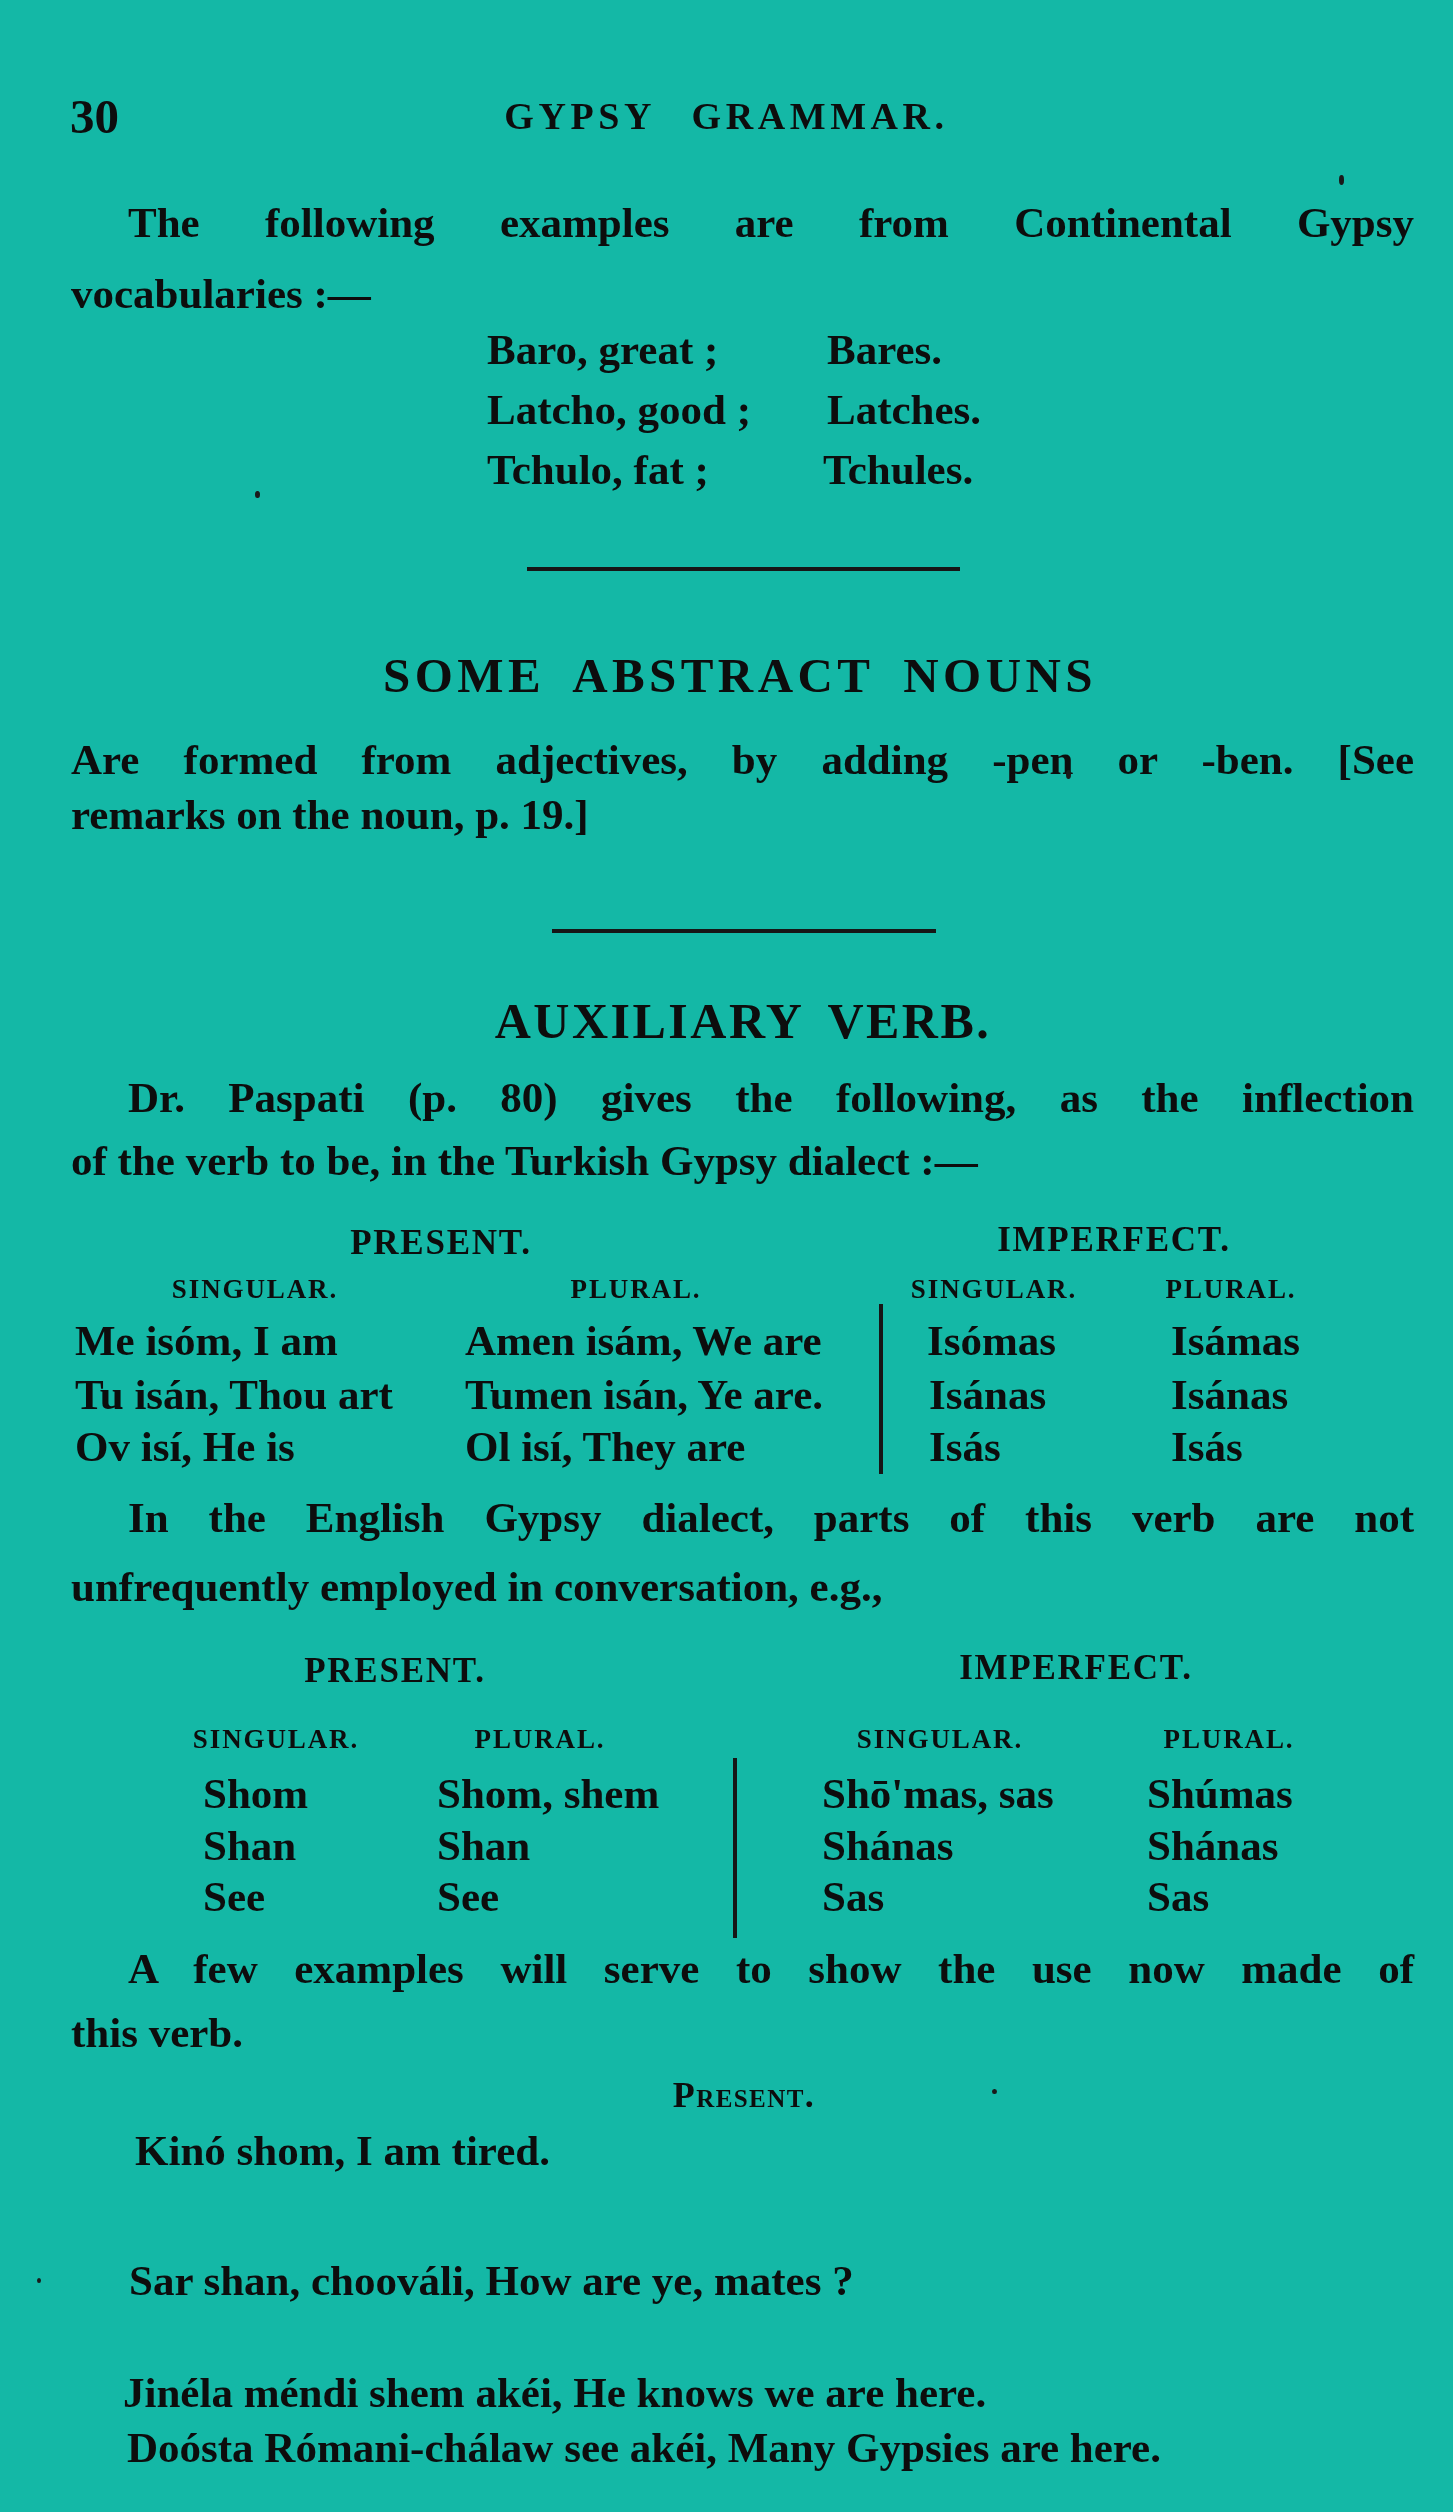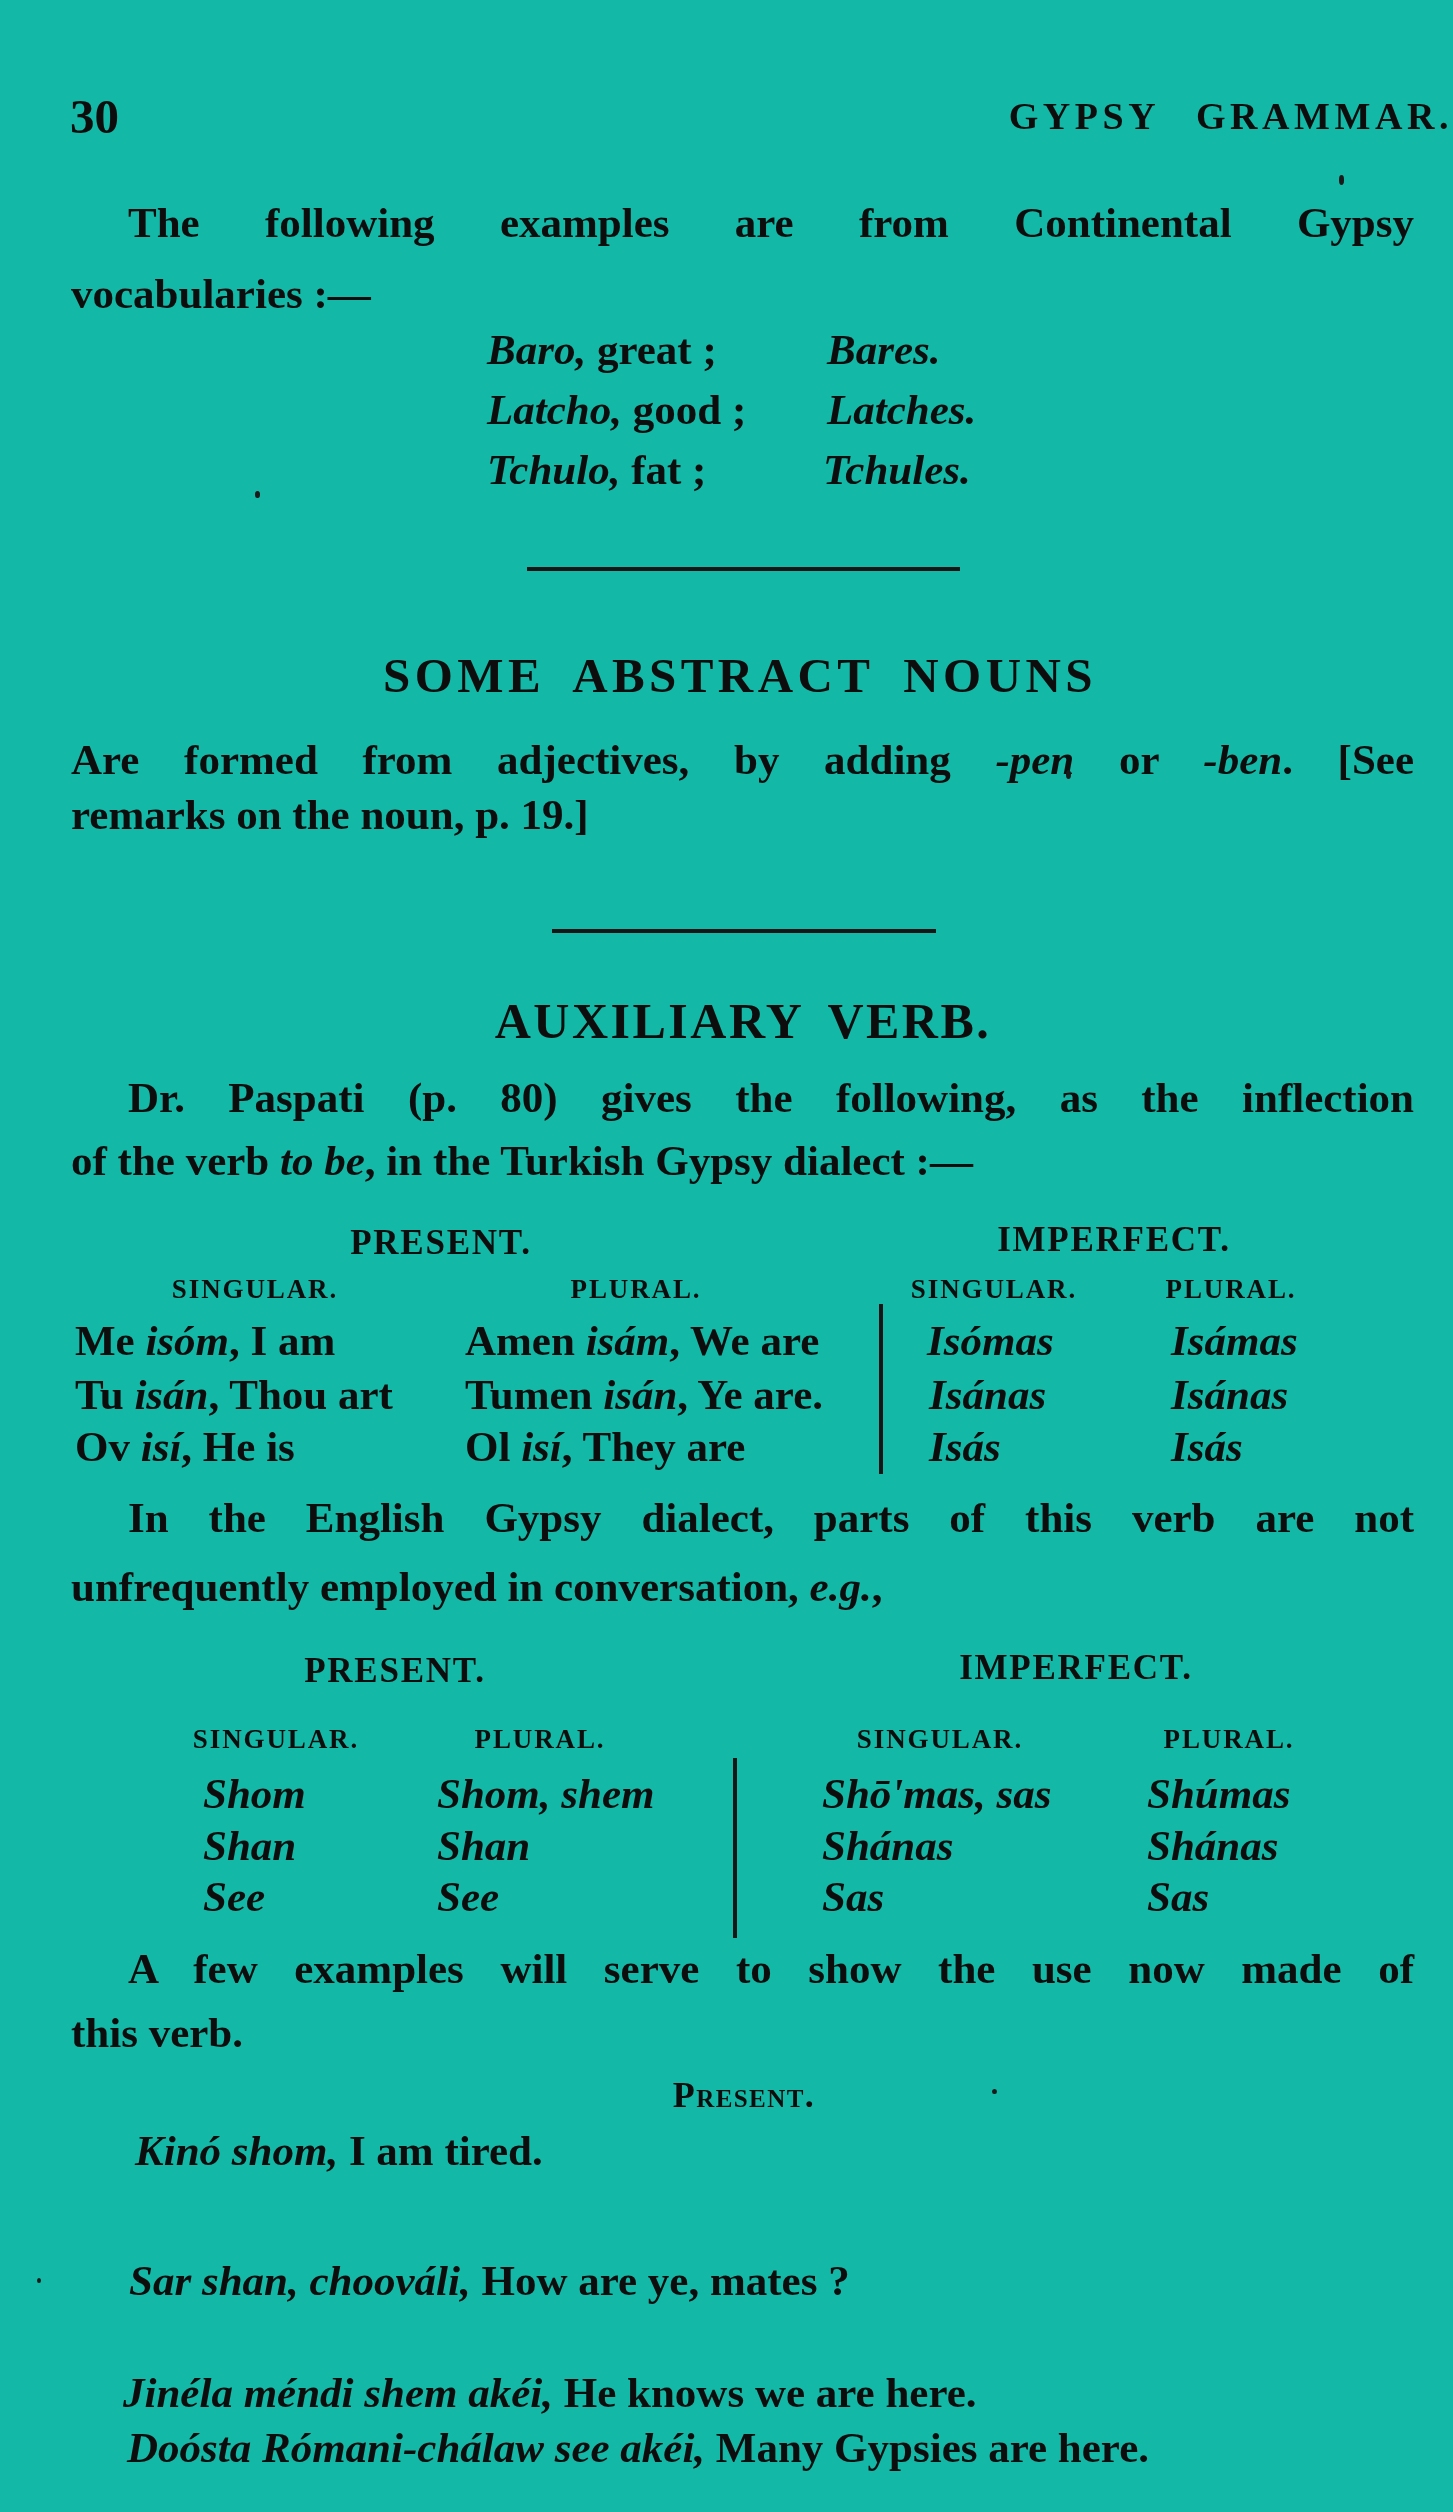--- a/index.html
+++ b/index.html
@@ -15,26 +15,26 @@
   }
   .abs{position:absolute;}
   .body{font-size:43px;line-height:1.08;}
   .nowrap{white-space:nowrap;}
   .just{
     width:1343px;
     text-align:justify;
     text-align-last:justify;
   }
   .indent{padding-left:57px;box-sizing:border-box;}
-  .it{font-style:italic;}
+  .it{}
   .sc{font-variant:small-caps;letter-spacing:0.04em;}
   .center{left:0;width:1453px;text-align:center;}
   .cx{transform:translateX(-50%);white-space:nowrap;}
   .pageno{font-size:49px;}
-  .runtitle{font-size:38px;letter-spacing:0.12em;word-spacing:23px;text-align:right;}
+  .runtitle{font-size:38px;letter-spacing:0.12em;word-spacing:23px;}
   .h1{font-size:49px;letter-spacing:0.09em;word-spacing:13.2px;}
   .h2{font-size:50px;letter-spacing:0.05em;word-spacing:10.8px;}
   .h3{font-size:36px;}
   .tlabel{font-size:35px;letter-spacing:0.05em;}
   .sublabel{font-size:27px;letter-spacing:0.07em;}
   .rule{border-top:4.2px solid #161616;height:0;}
   .vbar{width:3.6px;background:#161616;}
   .speck{background:#1a1a1a;border-radius:50%;}
 </style>
 </head>

